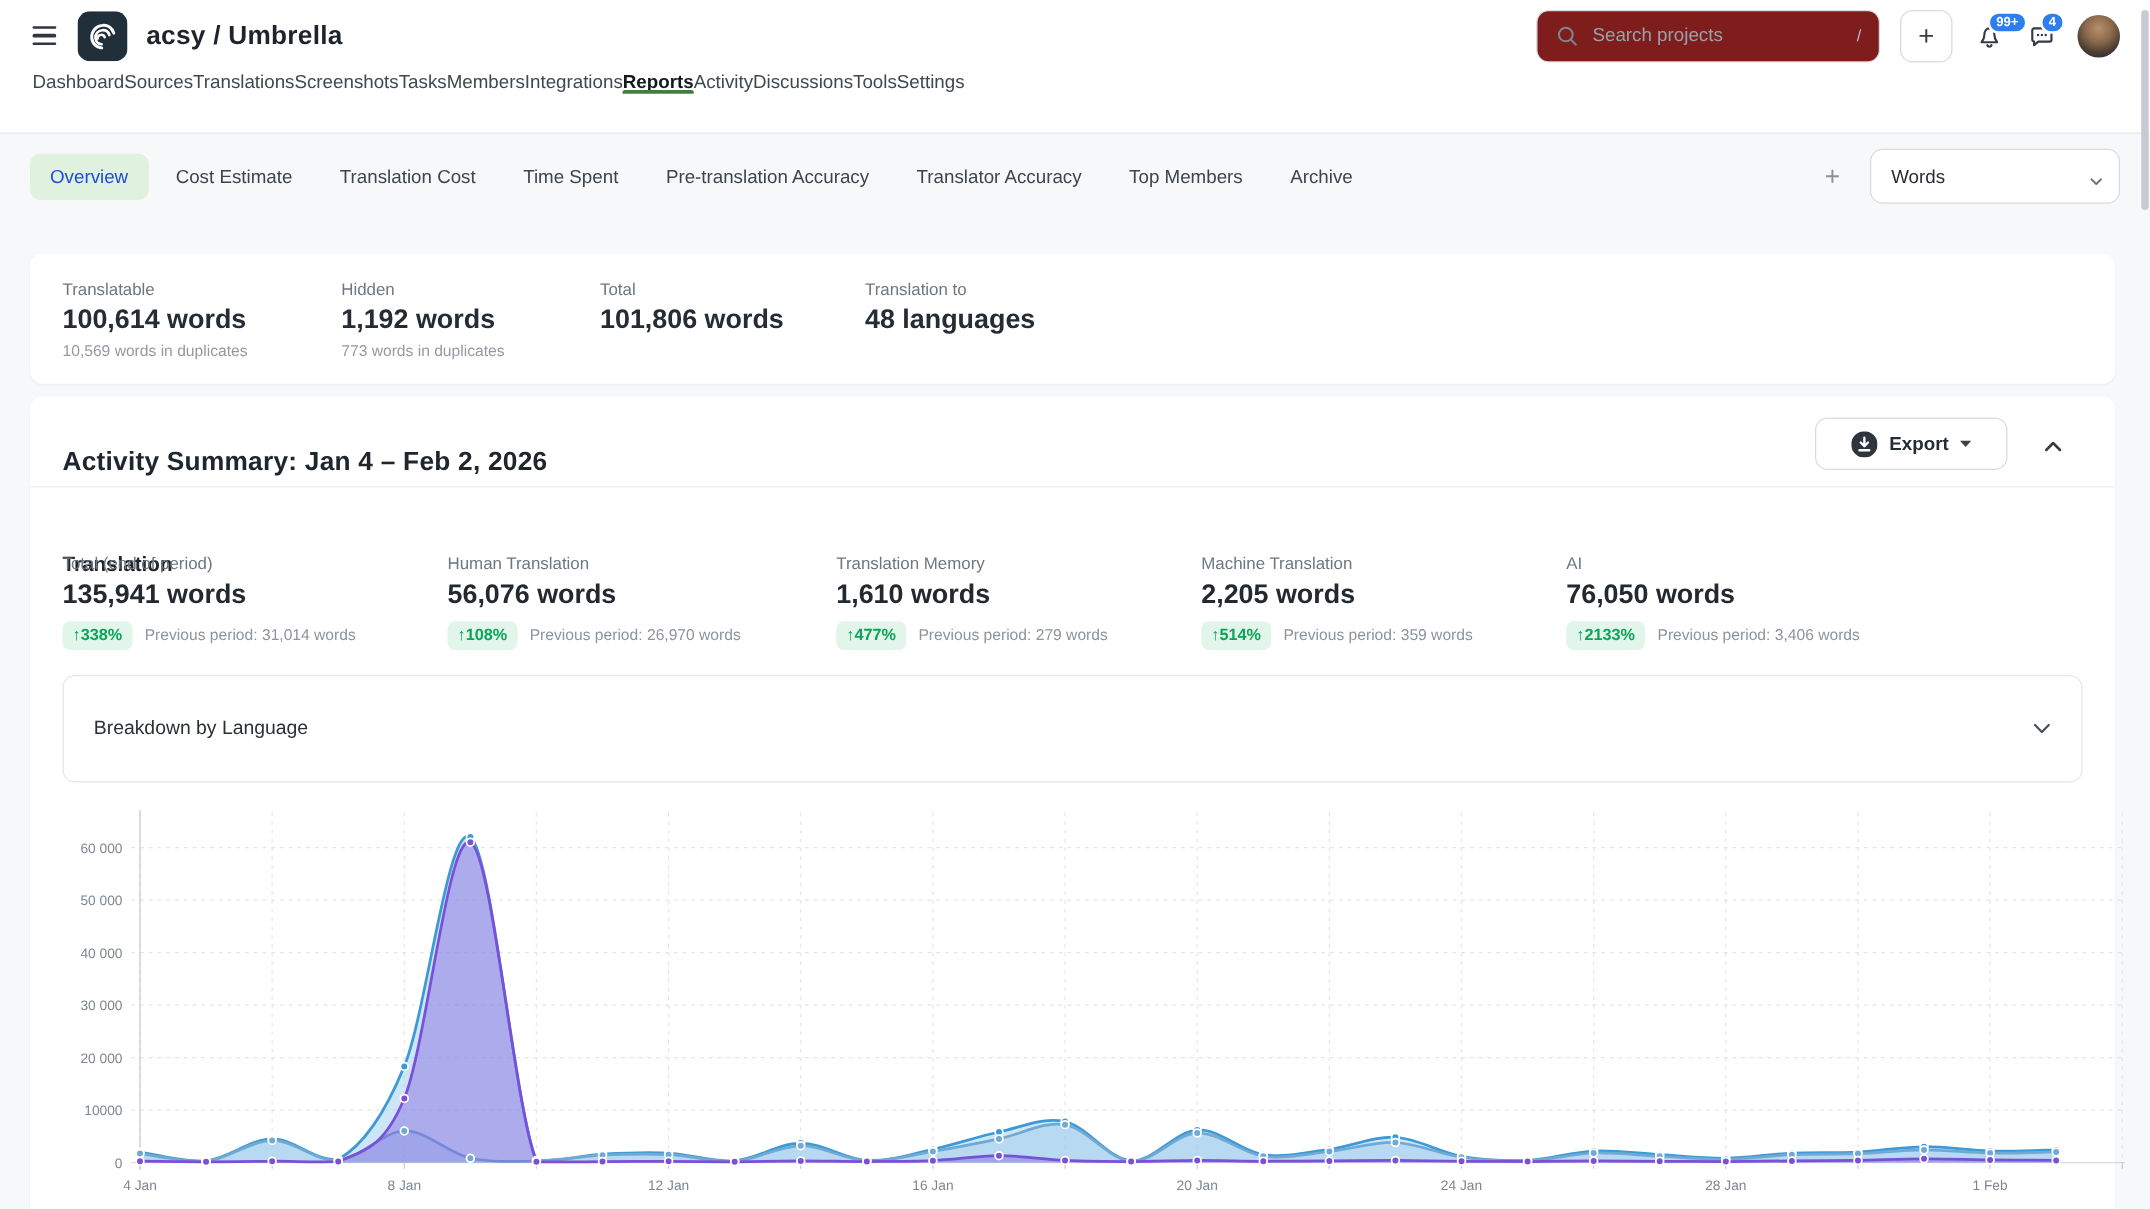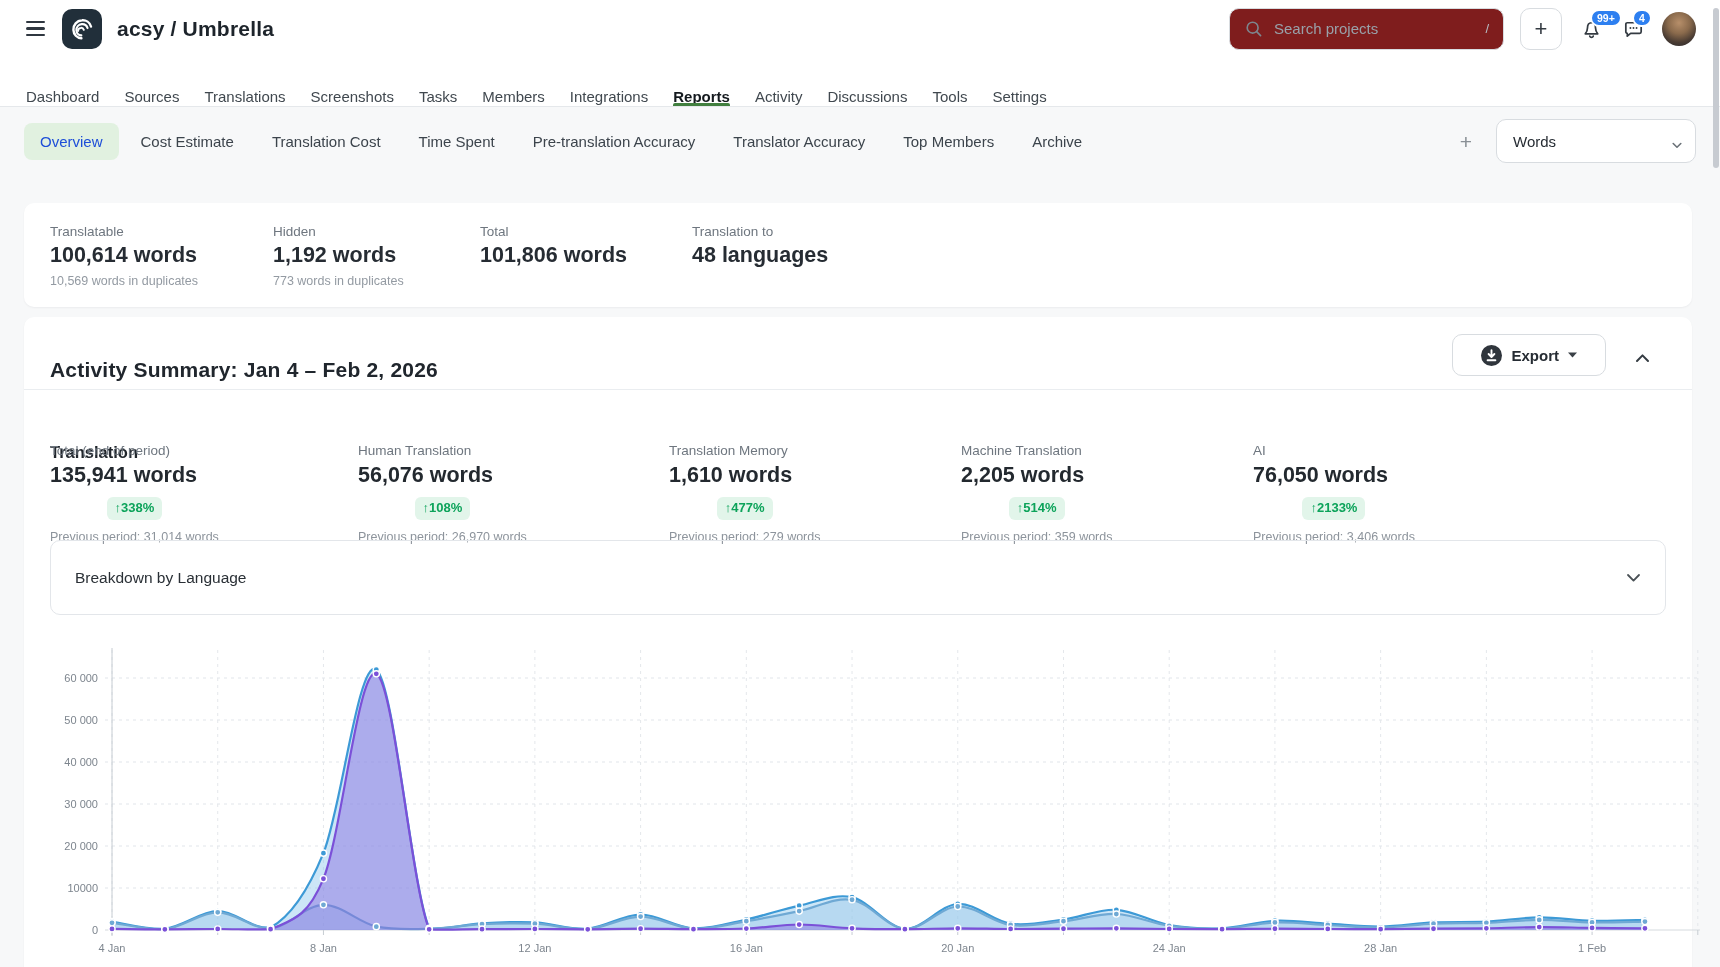--- a/index.html
+++ b/index.html
@@ -22,21 +22,21 @@
   .search .ph{font-size:15px;color:#99a1a9;flex:1;white-space:nowrap;overflow:hidden;}
   .search .slash{font-size:13px;color:#b9bfc5;}
   .addbtn{width:42px;height:42px;border:1px solid #d8dce0;border-radius:10px;background:#fff;
     font-size:22px;line-height:1;color:#343b42;display:flex;align-items:center;justify-content:center;cursor:pointer;font-family:inherit;}
   .iconbtn{position:relative;width:26px;height:26px;cursor:pointer;display:flex;align-items:center;justify-content:center;}
   .count-badge{position:absolute;top:-7px;left:12px;background:#2d7ff0;color:#fff;font-size:10.5px;font-weight:700;
     padding:2px 5px;border-radius:9px;border:2px solid #fff;line-height:1;white-space:nowrap;}
   .avatar{width:34px;height:34px;border-radius:50%;cursor:pointer;
     background:radial-gradient(circle at 50% 32%,#b78f6a 0%,#8a6a4c 38%,#4a3c33 68%,#23242b 100%);}
   
-  .mainnav{height:48px;display:flex;align-items:flex-end;gap:25px;padding:0 26px;position:relative;}
+  .mainnav{height:48px;display:flex;align-items:flex-start;padding:0 26px;position:relative;}
   .mainnav .nav-item{display:flex;align-items:center;font-size:15px;color:#40484f;cursor:pointer;position:relative;}
   .mainnav .nav-item.active{color:#14191e;font-weight:700;}
   .mainnav .nav-item.active::after{content:"";position:absolute;left:0;right:0;bottom:-1px;height:3px;background:#417f3f;border-radius:2px 2px 0 0;}
   
   .subnav{position:absolute;top:119px;left:24px;width:1672px;display:flex;align-items:center;gap:6px;z-index:1;}
   .pill{padding:10px 16px;border-radius:8px;font-size:15px;color:#3c444c;cursor:pointer;white-space:nowrap;}
   .pill.active{background:#e1f1e0;color:#1d4ed8;font-weight:500;}
   .subnav-right{margin-left:auto;display:flex;align-items:center;gap:20px;}
   .add-report{font-size:21px;color:#8a9096;cursor:pointer;line-height:1;padding:4px;}
   .unit-select{width:200px;height:44px;background:#fff;border:1px solid #d8dce0;border-radius:10px;
@@ -53,24 +53,24 @@
   .ac-title{position:absolute;left:26px;top:24px;font-size:21px;font-weight:700;color:#20262d;letter-spacing:.2px;}
   .export-btn{position:absolute;right:86px;top:17px;height:42px;border:1px solid #d8dce0;border-radius:10px;background:#fff;
     display:inline-flex;align-items:center;gap:9px;padding:0 28px;cursor:pointer;font-family:inherit;}
   .export-btn .lbl{font-size:15px;font-weight:600;color:#262c33;}
   .collapse-btn{position:absolute;right:38px;top:28px;cursor:pointer;padding:4px;}
   .ac-divider{position:absolute;top:72px;left:0;right:0;border-top:1px solid #eaedf0;}
   .section-title{position:absolute;left:26px;top:109px;font-size:16.5px;font-weight:700;color:#21262c;}
   .metric{position:absolute;top:126px;}
   .metric .m-label{font-size:13.5px;color:#6e767f;}
   .metric .m-value{font-size:21.5px;font-weight:700;color:#23292f;margin-top:5px;}
-  .metric .m-row{display:flex;align-items:center;gap:10px;margin-top:9px;flex-direction:column;}
+  .metric .m-row{display:flex;align-items:center;gap:10px;margin-top:9px;}
   .badge-up{background:#e2f5ea;color:#0ca35a;font-size:13px;font-weight:600;padding:3px 8px;border-radius:6px;line-height:1.3;}
   .m-prev{font-size:12.5px;color:#8d949c;}
-  .accordion{position:absolute;left:26px;top:223px;width:1616px;height:75px;border:1px solid #e3e6ea;border-radius:10px;
+  .accordion{position:absolute;left:26px;top:223px;width:1616px;height:86px;border:1px solid #e3e6ea;border-radius:10px;
     box-sizing:border-box;display:flex;align-items:center;justify-content:space-between;padding:0 24px;cursor:pointer;}
   .accordion .a-label{font-size:15.5px;color:#2a3036;}
   
   #chart{position:absolute;left:0;top:0;z-index:3;pointer-events:none;}
   
   .scrollbar{position:absolute;right:0;top:0;width:8px;height:967px;z-index:6;}
   .scrollbar .thumb{position:absolute;top:8px;right:1px;width:6px;height:160px;background:#c7cbd1;border-radius:3px;}
 </style>
 </head>
 <body>

